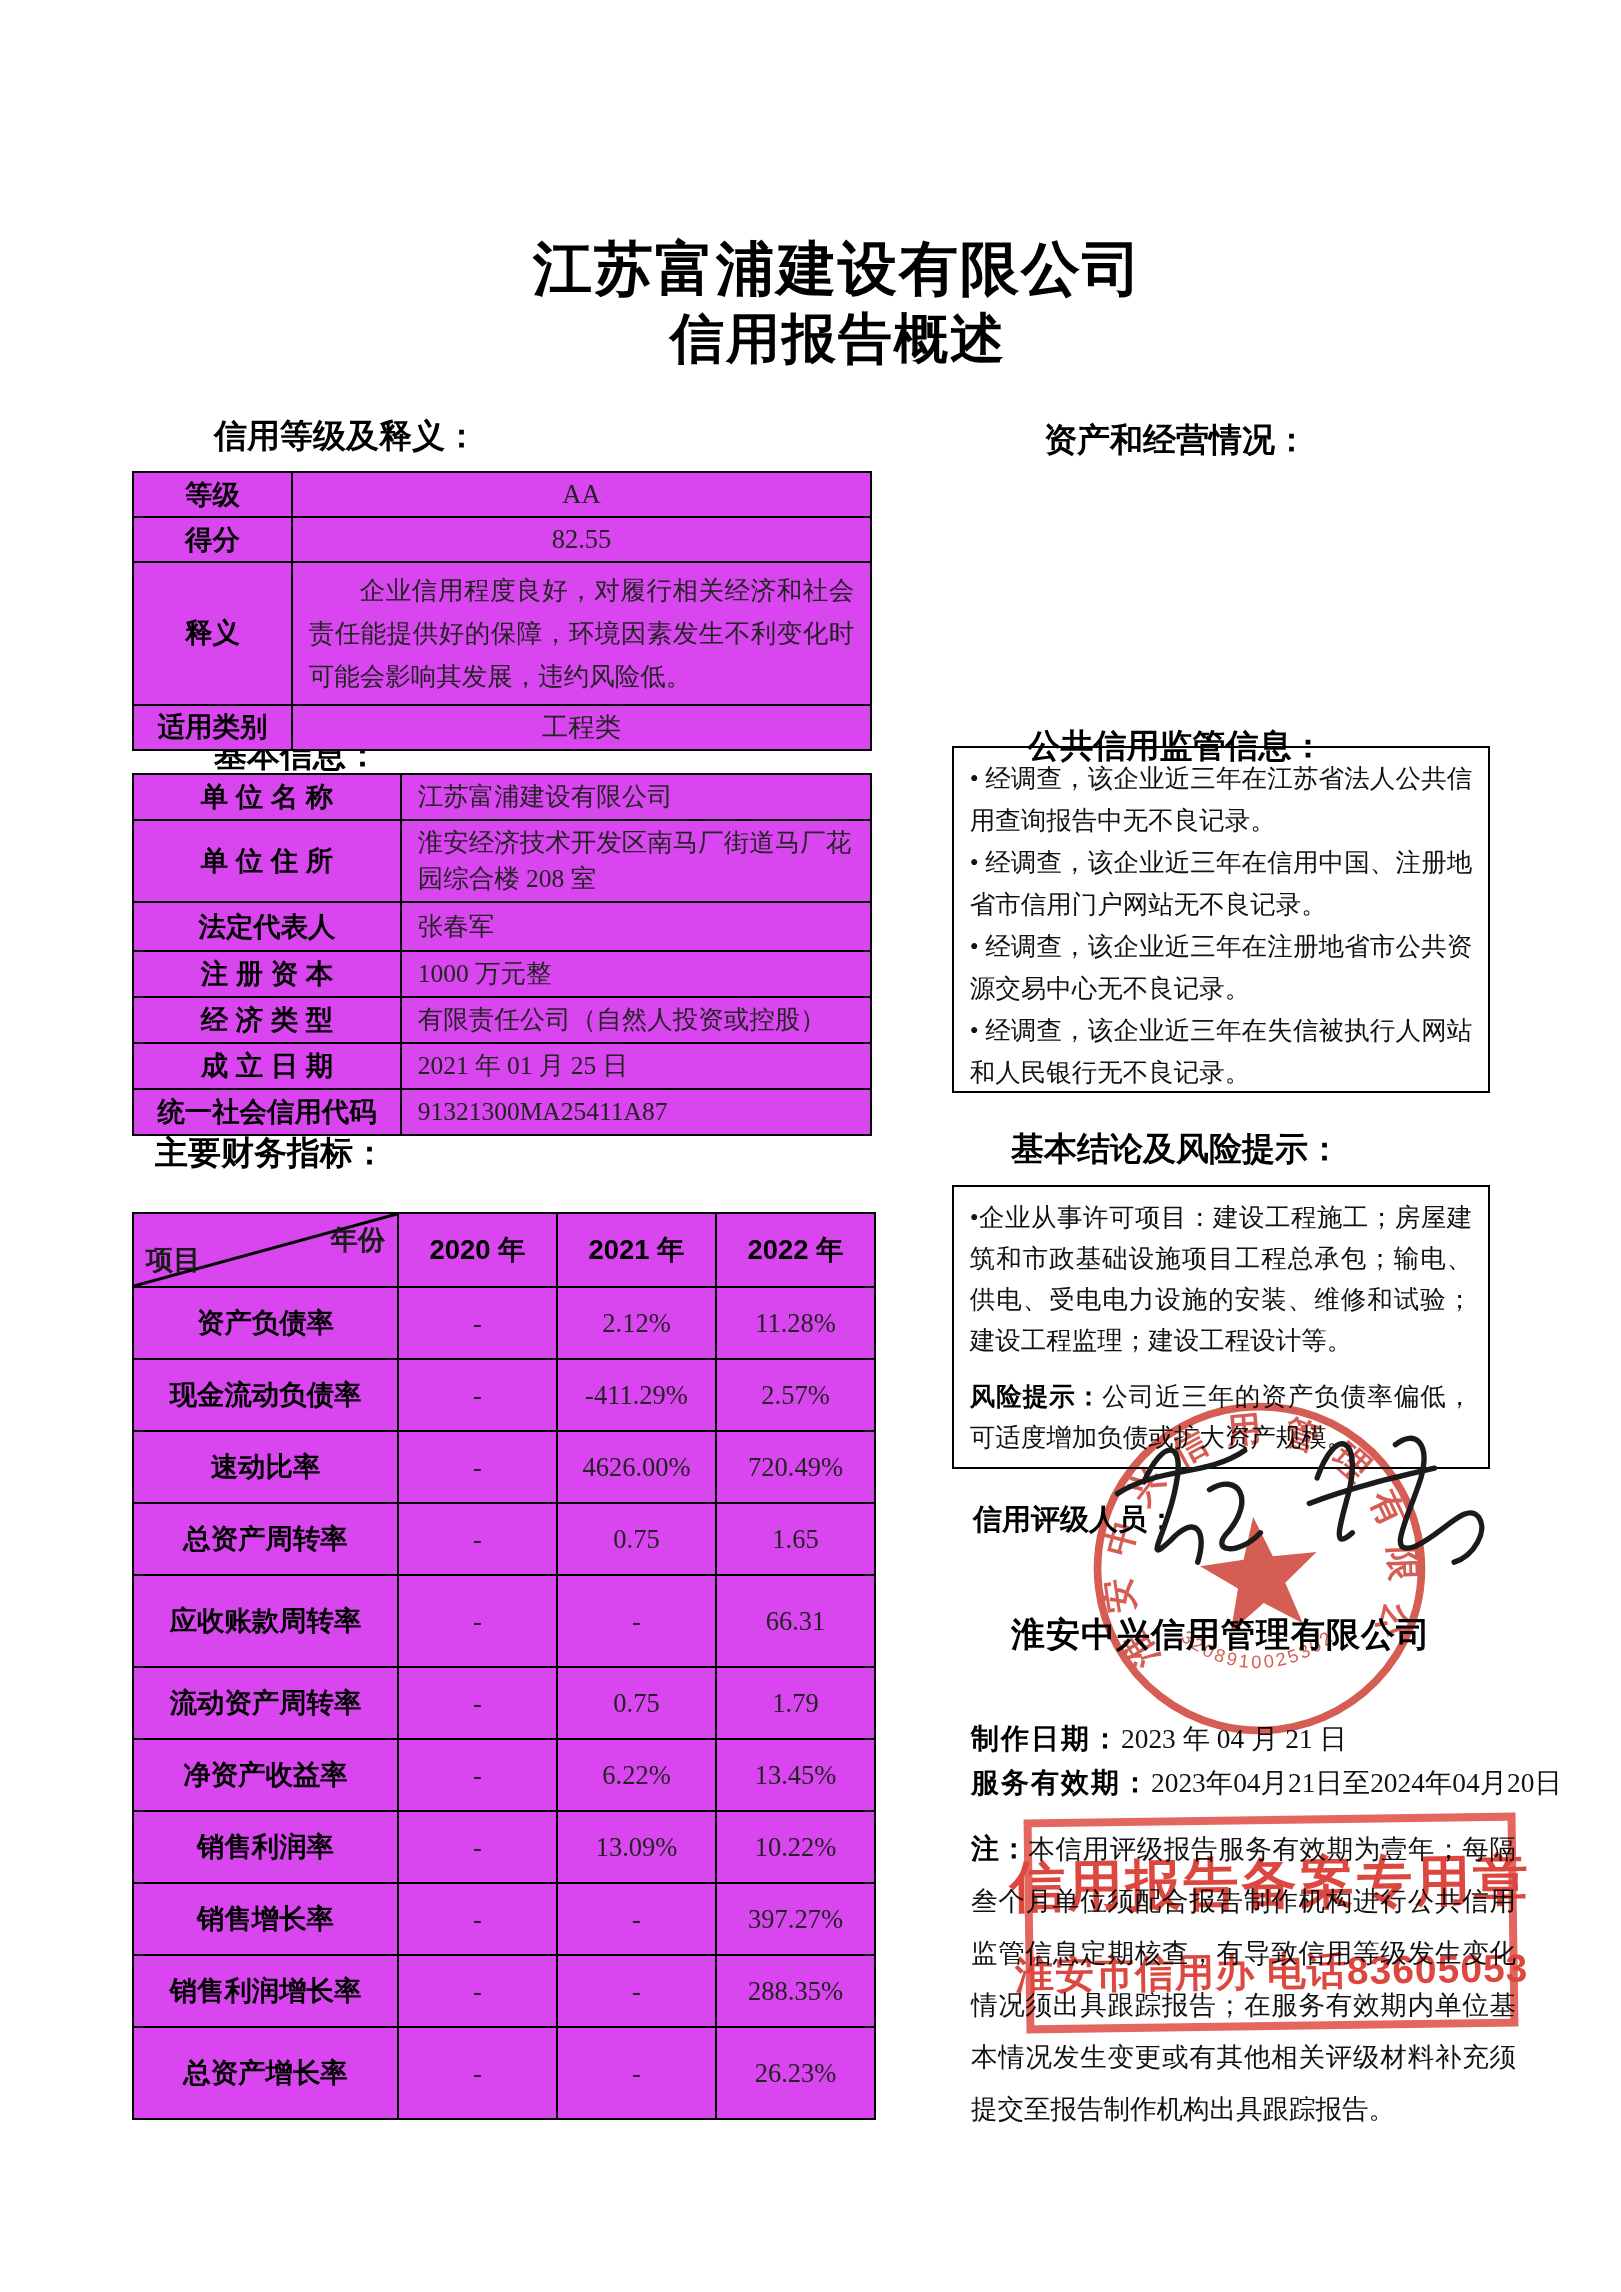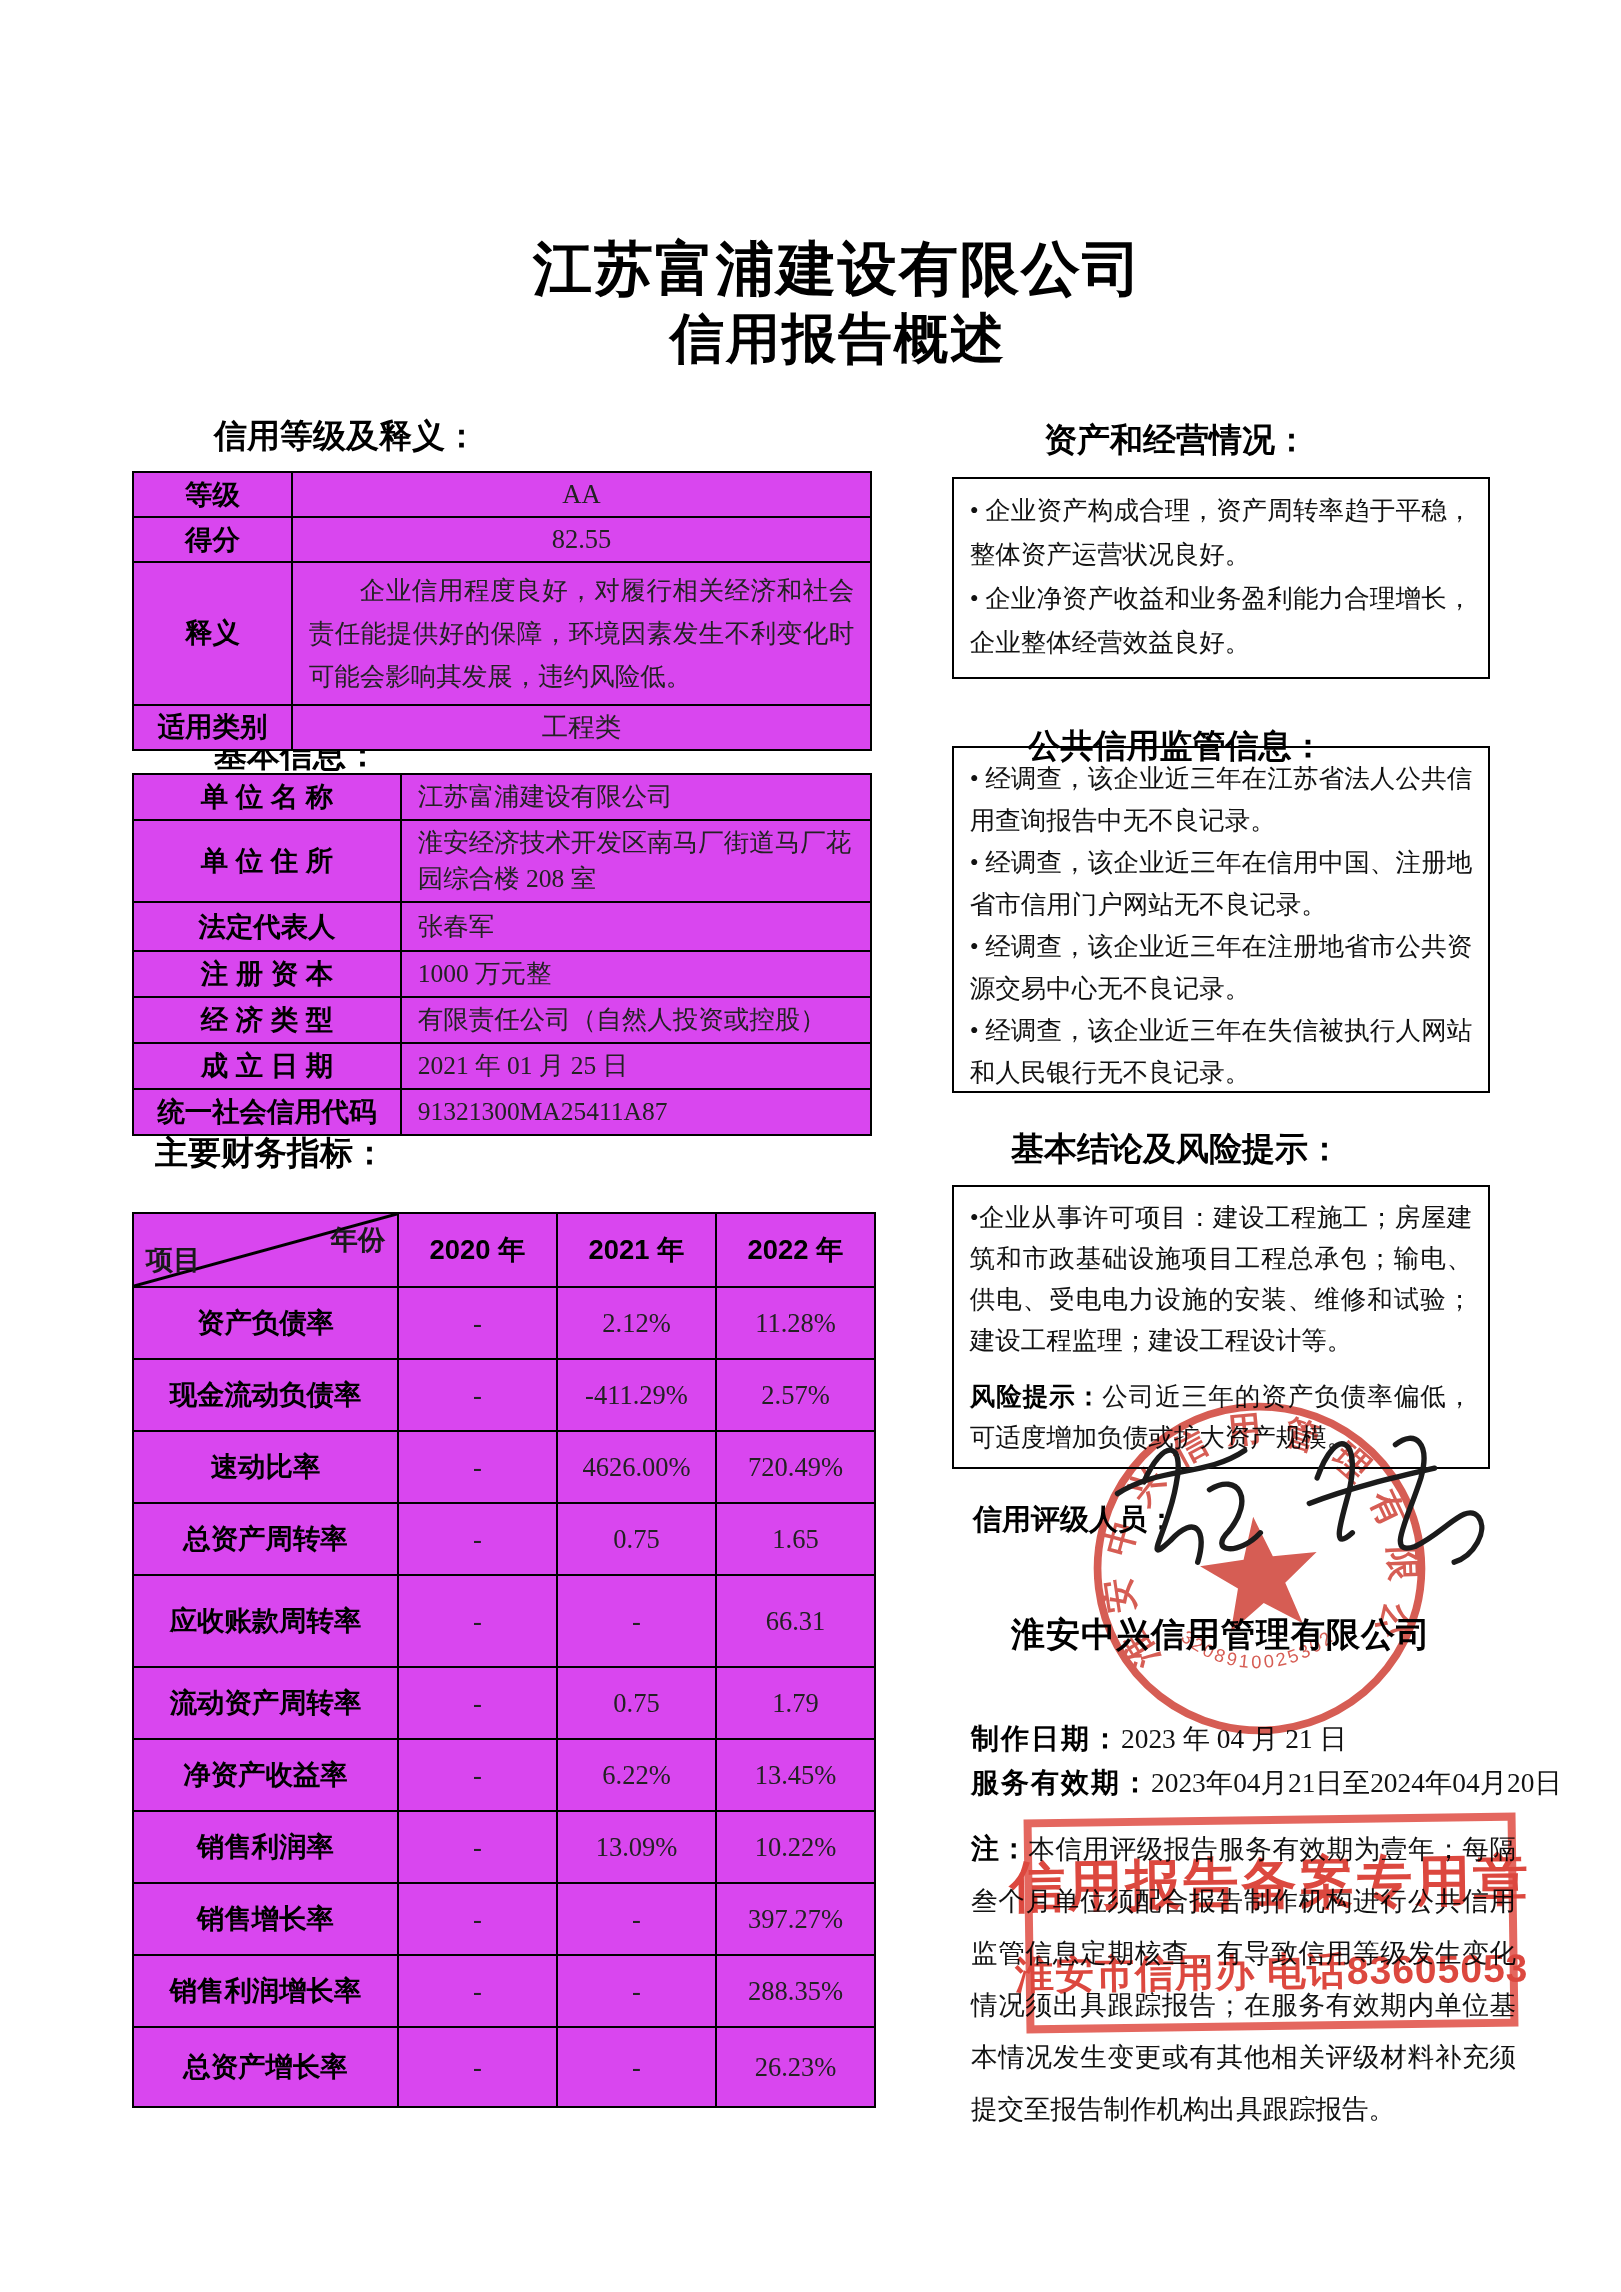--- a/index.html
+++ b/index.html
@@ -217,37 +217,33 @@
       <td class="val">-</td>
       <td class="val">-</td>
       <td class="val">397.27%</td>
     </tr>
     <tr style="height:72px;">
       <td class="lbl">销售利润增长率</td>
       <td class="val">-</td>
       <td class="val">-</td>
       <td class="val">288.35%</td>
     </tr>
-    <tr style="height:80px;">
+    <tr style="height:92px;">
       <td class="lbl">总资产增长率</td>
       <td class="val">-</td>
       <td class="val">-</td>
       <td class="val">26.23%</td>
     </tr>
   </tbody>
     </table>
 
   <div class="sec-h-r" id="h-assets">资产和经营情况：</div>
   <div class="sec-h-r" id="h-supervision">公共信用监管信息：</div>
   <div class="sec-h-r" id="h-conclusion">基本结论及风险提示：</div>
 
-  <div class="box" id="box-assets">
-    <p>• 企业资产构成合理，资产周转率趋于平稳，整体资产运营状况良好。</p>
-    <p>• 企业净资产收益和业务盈利能力合理增长，企业整体经营效益良好。</p>
-  </div>
 
   <div class="box" id="box-supervision">
     <p>• 经调查，该企业近三年在江苏省法人公共信用查询报告中无不良记录。</p>
     <p>• 经调查，该企业近三年在信用中国、注册地省市信用门户网站无不良记录。</p>
     <p>• 经调查，该企业近三年在注册地省市公共资源交易中心无不良记录。</p>
     <p>• 经调查，该企业近三年在失信被执行人网站和人民银行无不良记录。</p>
   </div>
 
   <div class="box" id="box-conclusion">
     <p>•企业从事许可项目：建设工程施工；房屋建筑和市政基础设施项目工程总承包；输电、供电、受电电力设施的安装、维修和试验；建设工程监理；建设工程设计等。</p>

